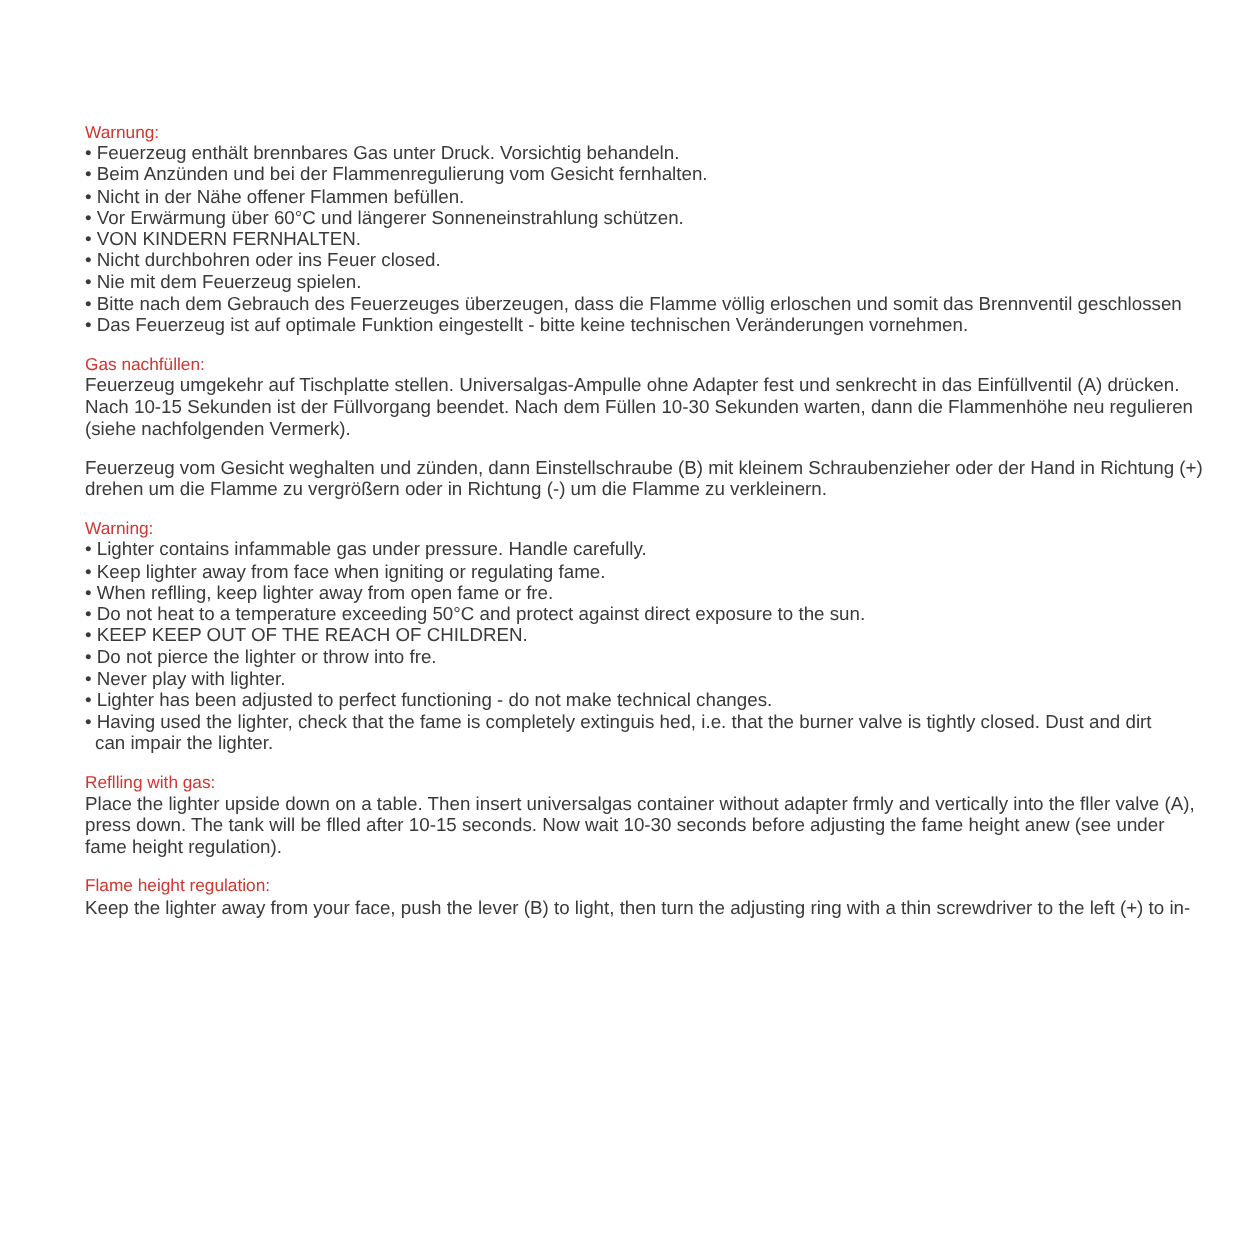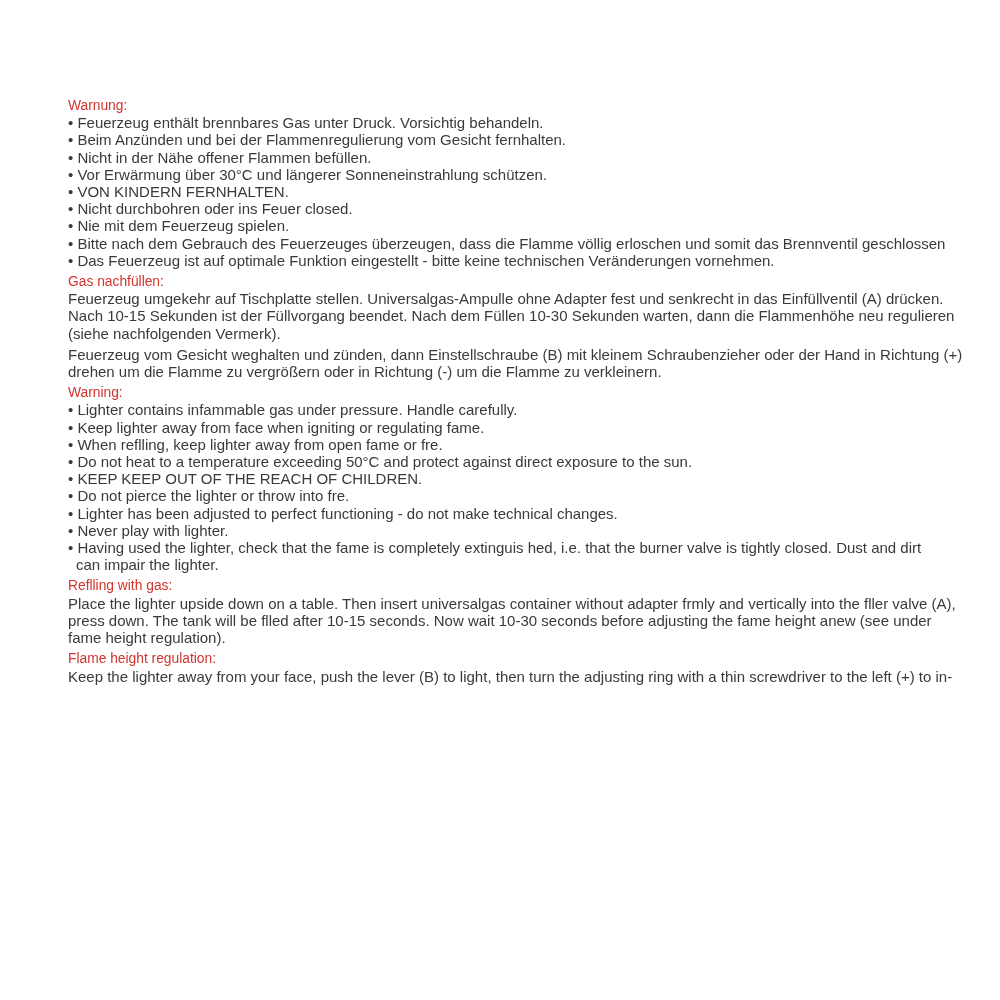--- a/index.html
+++ b/index.html
@@ -15,21 +15,21 @@
     overflow: hidden;
     font-family: "Liberation Sans", sans-serif;
   }
   .content {
     position: absolute;
     left: 68px;
     top: 97px;
     width: 880px;
   }
   .section { margin: 0; }
-  .section + .section { margin-top: 4px; }
+  .section + .section { margin-top: 14px; }
   .heading {
     font-size: 13.8px;
     line-height: 17.2px;
     color: #d2342e;
     white-space: nowrap;
   }
   .line {
     font-size: 15px;
     line-height: 17.2px;
     color: #3a3a3a;
@@ -41,21 +41,21 @@
 <body>
 
 <div class="page">
   <div class="content">
 
     <div class="section">
       <div class="heading">Warnung:</div>
       <div class="line">• Feuerzeug enthält brennbares Gas unter Druck. Vorsichtig behandeln.</div>
       <div class="line">• Beim Anzünden und bei der Flammenregulierung vom Gesicht fernhalten.</div>
       <div class="line">• Nicht in der Nähe offener Flammen befüllen.</div>
-      <div class="line">• Vor Erwärmung über 30°C und längerer Sonneneinstrahlung schützen.</div>
+      <div class="line">• Vor Erwärmung über 60°C und längerer Sonneneinstrahlung schützen.</div>
       <div class="line">• VON KINDERN FERNHALTEN.</div>
       <div class="line">• Nicht durchbohren oder ins Feuer closed.</div>
       <div class="line">• Nie mit dem Feuerzeug spielen.</div>
       <div class="line">• Bitte nach dem Gebrauch des Feuerzeuges überzeugen, dass die Flamme völlig erloschen und somit das Brennventil geschlossen</div>
       <div class="line">• Das Feuerzeug ist auf optimale Funktion eingestellt - bitte keine technischen Veränderungen vornehmen.</div>
     </div>
 
     <div class="section">
       <div class="heading">Gas nachfüllen:</div>
       <div class="line">Feuerzeug umgekehr auf Tischplatte stellen. Universalgas-Ampulle ohne Adapter fest und senkrecht in das Einfüllventil (A) drücken.</div>
@@ -69,22 +69,22 @@
     </div>
 
     <div class="section">
       <div class="heading">Warning:</div>
       <div class="line">• Lighter contains infammable gas under pressure. Handle carefully.</div>
       <div class="line">• Keep lighter away from face when igniting or regulating fame.</div>
       <div class="line">• When reflling, keep lighter away from open fame or fre.</div>
       <div class="line">• Do not heat to a temperature exceeding 50°C and protect against direct exposure to the sun.</div>
       <div class="line">• KEEP KEEP OUT OF THE REACH OF CHILDREN.</div>
       <div class="line">• Do not pierce the lighter or throw into fre.</div>
+      <div class="line">• Never play with lighter.</div>
       <div class="line">• Lighter has been adjusted to perfect functioning - do not make technical changes.</div>
-      <div class="line">• Never play with lighter.</div>
       <div class="line">• Having used the lighter, check that the fame is completely extinguis hed, i.e. that the burner valve is tightly closed. Dust and dirt</div>
       <div class="line cont">can impair the lighter.</div>
     </div>
 
     <div class="section">
       <div class="heading">Reflling with gas:</div>
       <div class="line">Place the lighter upside down on a table. Then insert universalgas container without adapter frmly and vertically into the fller valve (A),</div>
       <div class="line">press down. The tank will be flled after 10-15 seconds. Now wait 10-30 seconds before adjusting the fame height anew (see under</div>
       <div class="line">fame height regulation).</div>
     </div>

